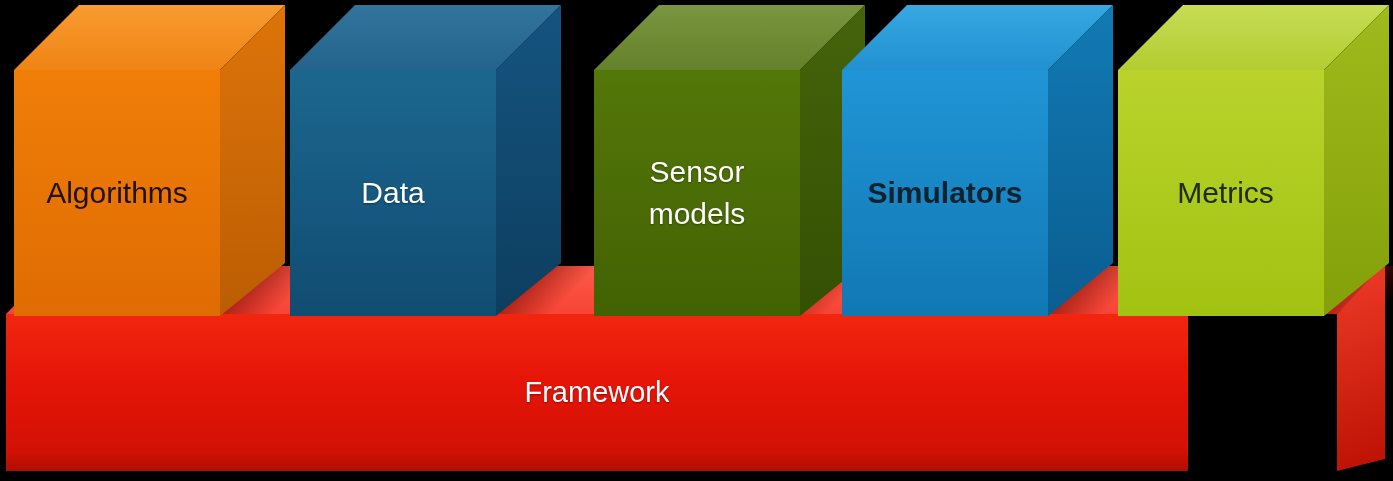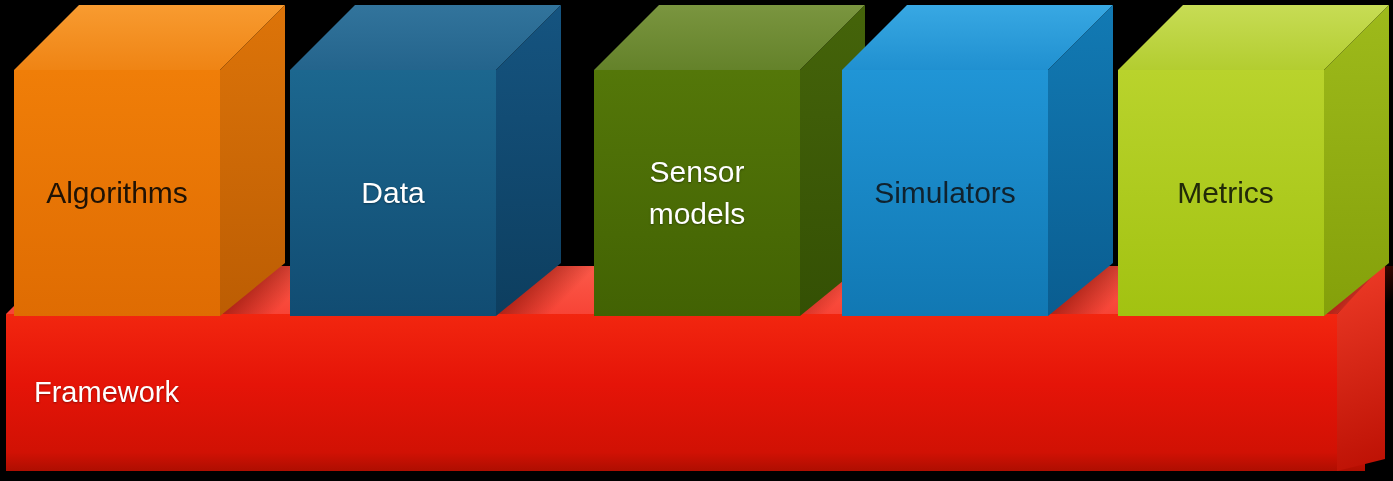--- a/index.html
+++ b/index.html
@@ -30,27 +30,26 @@
     top: 266px;
     width: 72px; height: 48px;
     transform: skewX(-45deg);
     transform-origin: 0 100%;
     background: linear-gradient(90deg, rgba(130,12,2,0.60), rgba(130,12,2,0) 72%);
     z-index: 2;
   }
   .plat-front {
     position: absolute;
     left: 6px; top: 314px;
-    width: 1331px; height: 157px;
+    width: 1182px; height: 157px;
     background: linear-gradient(180deg, var(--p-front-1), #E51408 45%, #D11104 88%, var(--p-front-2));
     display: flex;
     align-items: center;
-    justify-content: flex-start;
+    justify-content: center;
     z-index: 3;
-    padding-left: 28px;
   }
   .plat-right {
     position: absolute;
     left: 1337px; top: 263px;
     width: 48px; height: 208px;
     clip-path: polygon(0 51px, 100% 0, 100% 196px, 0 100%);
     background: linear-gradient(160deg, #FF8273 0, var(--p-side-1) 5%, var(--p-side-2) 95%);
     z-index: 3;
   }
   .plat-label {
@@ -133,21 +132,21 @@
     <div class="face right"></div>
     <div class="face front">
       <span class="label light" style="color: rgb(255, 255, 255);">Sensor
 models</span>
     </div>
   </div>
     <div class="cube" style="left: 842px; --f1: #2095D6; --f2: #1178B3; --t1: #38A8E3; --t2: #2090D0; --r1: #127AB4; --r2: #0A5D90;">
     <div class="face top"></div>
     <div class="face right"></div>
     <div class="face front">
-      <span class="label" style="color: rgb(16, 34, 46);">Simulators</span>
+      <span class="label" style="color: rgb(16, 34, 46); font-weight: bold;">Simulators</span>
     </div>
   </div>
     <div class="cube" style="left: 1118px; --f1: #B9D32C; --f2: #A2C211; --t1: #C7DC55; --t2: #B3CD30; --r1: #9EBA1B; --r2: #84A00A;">
     <div class="face top"></div>
     <div class="face right"></div>
     <div class="face front">
       <span class="label" style="color: rgb(34, 42, 8); margin-left: 9px;">Metrics</span>
     </div>
   </div>
   </div>

